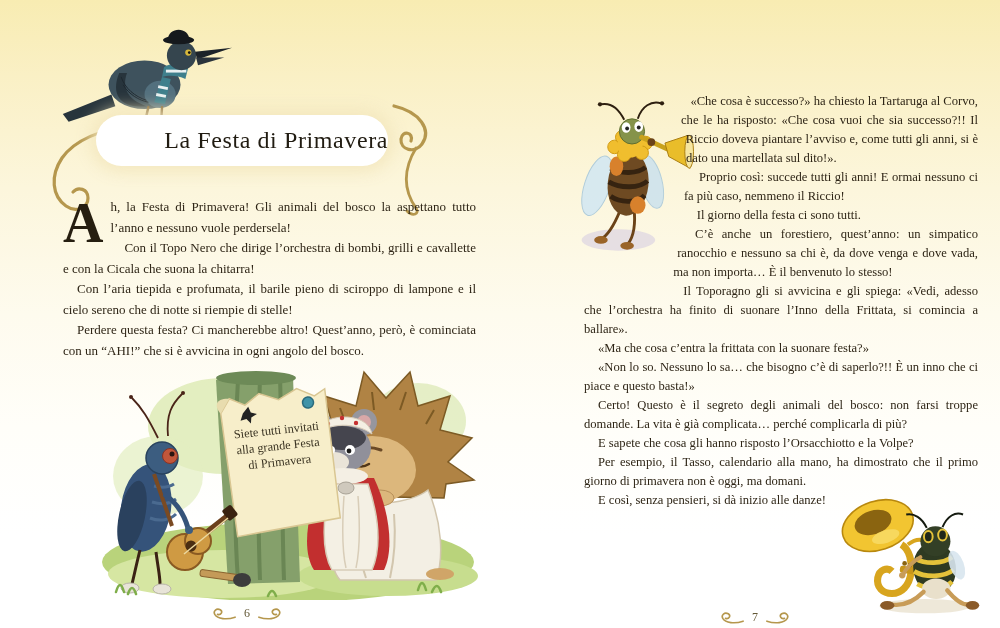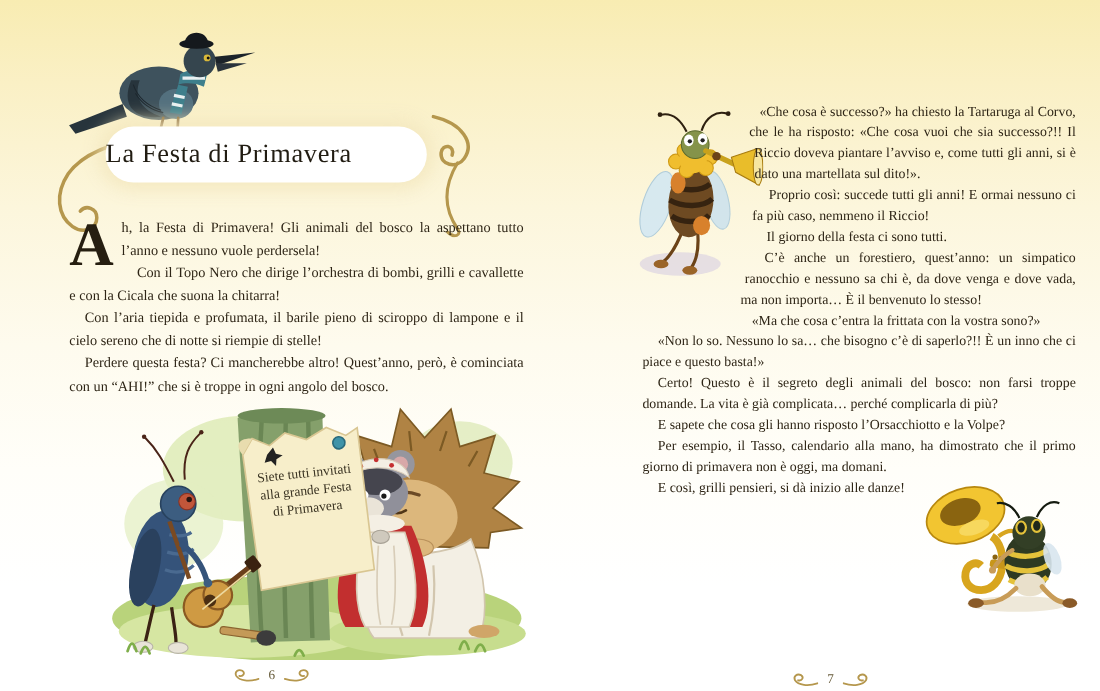--- a/index.html
+++ b/index.html
@@ -9,21 +9,21 @@
     background:linear-gradient(180deg,#f8ecb2 0%,#faf0c5 12%,#fcf6dc 30%,#fefbee 50%,#fffef9 68%,#ffffff 85%,#ffffff 100%);
     font-family:"Liberation Serif", serif;color:#2e2516;
   }
   .page{position:absolute;top:0;height:528px;width:500px;margin-top:18px;}
   .page.left{left:0;} .page.right{left:500px;}
 
   
   .bird{position:absolute;left:55px;top:-2px;width:180px;height:118px;}
   .flourish-left{position:absolute;left:40px;top:96px;width:102px;height:102px;}
   .banner{position:absolute;left:96px;top:97px;width:292px;height:51px;background:#ffffff;
-    border-radius:26px;box-shadow:0 0 16px 6px rgba(243,231,190,.9);display:flex;align-items:center;justify-content:flex-start;}
+    border-radius:26px;box-shadow:0 0 16px 6px rgba(243,231,190,.9);display:flex;align-items:center;justify-content:flex-end;}
   .title{margin:0;font-size:24px;font-weight:normal;letter-spacing:.6px;color:#211c12;}
   .flourish-right{position:absolute;left:386px;top:86px;width:54px;height:112px;}
 
   .left-body{position:absolute;left:63px;top:179px;width:413px;}
   .para{margin:0;font-size:13px;line-height:20.5px;text-align:justify;}
   .indent{text-indent:14px;}
   .dropcap{float:left;font-size:56px;line-height:48px;height:50px;padding:2px 7px 0 0;font-weight:bold;color:#261e10;}
 
   .scene{position:absolute;left:88px;top:348px;width:392px;height:234px;}
   .scene svg{position:absolute;left:0;top:0;}
@@ -82,21 +82,21 @@
 
     <svg class="flourish-right" viewBox="0 0 54 112">
       <path d="M8,2 C34,8 46,26 36,40 C29,50 14,46 15,35 C16,26 28,28 25,37" fill="none" stroke="#b5974d" stroke-width="3.2" stroke-linecap="round"></path>
       <path d="M30,44 C18,64 16,84 30,104 C34,110 27,113 21,107" fill="none" stroke="#b5974d" stroke-width="2.8" stroke-linecap="round"></path>
     </svg>
 
     <div class="left-body">
       <p class="para"><span class="dropcap">A</span><span>h, la Festa di Primavera! Gli animali del bosco la aspettano tutto l’anno e nessuno vuole perdersela!</span></p>
       <p class="para indent">Con il Topo Nero che dirige l’orchestra di bombi, grilli e cavallette e con la Cicala che suona la chitarra!</p>
       <p class="para indent">Con l’aria tiepida e profumata, il barile pieno di sciroppo di lampone e il cielo sereno che di notte si riempie di stelle!</p>
-      <p class="para indent">Perdere questa festa? Ci mancherebbe altro! Quest’anno, però, è cominciata con un “AHI!” che si è troppe in ogni angolo del bosco.</p>
+      <p class="para indent">Perdere questa festa? Ci mancherebbe altro! Quest’anno, però, è cominciata con un “AHI!” che si è avvicina in ogni angolo del bosco.</p>
     </div>
 
     <div class="scene">
       <svg viewBox="0 0 392 234" width="392" height="234">
 
         <ellipse cx="135" cy="60" rx="75" ry="48" fill="#d9e8ad" opacity="0.75"></ellipse>
         <ellipse cx="70" cy="110" rx="45" ry="40" fill="#e2eec0" opacity="0.7"></ellipse>
         <ellipse cx="330" cy="55" rx="48" ry="38" fill="#d4e4a6" opacity="0.6"></ellipse>
         <ellipse cx="200" cy="196" rx="186" ry="40" fill="#b9d37b"></ellipse>
         <ellipse cx="135" cy="208" rx="115" ry="24" fill="#d6e6a2"></ellipse>
@@ -239,21 +239,22 @@
             <ellipse cx="125" cy="59" rx="4.5" ry="17" fill="#f6e6a0" stroke="#a87c10"></ellipse>
             <circle cx="86" cy="49" r="4" fill="#6b4318"></circle>
           </g>
         </svg>
       </div>
 
       <p class="para indent">«Che cosa è successo?» ha chiesto la Tartaruga al Corvo, che le ha risposto: «Che cosa vuoi che sia successo?!! Il Riccio doveva piantare l’avviso e, come tutti gli anni, si è dato una martellata sul dito!».</p>
       <p class="para indent">Proprio così: succede tutti gli anni! E ormai nessuno ci fa più caso, nemmeno il Riccio!</p>
       <p class="para indent">Il giorno della festa ci sono tutti.</p>
       <p class="para indent">C’è anche un forestiero, quest’anno: un simpatico ranocchio e nessuno sa chi è, da dove venga e dove vada, ma non importa… È il benvenuto lo stesso!</p>
-      <p class="para indent">«Ma che cosa c’entra la frittata con la vostra sono?»</p>
+      <p class="para indent">Il Toporagno gli si avvicina e gli spiega: «Vedi, adesso che l’orchestra ha finito di suonare l’Inno della Frittata, si comincia a ballare».</p>
+      <p class="para indent">«Ma che cosa c’entra la frittata con la suonare festa?»</p>
       <p class="para indent">«Non lo so. Nessuno lo sa… che bisogno c’è di saperlo?!! È un inno che ci piace e questo basta!»</p>
       <p class="para indent">Certo! Questo è il segreto degli animali del bosco: non farsi troppe domande. La vita è già complicata… perché complicarla di più?</p>
       <p class="para indent">E sapete che cosa gli hanno risposto l’Orsacchiotto e la Volpe?</p>
       <p class="para indent">Per esempio, il Tasso, calendario alla mano, ha dimostrato che il primo giorno di primavera non è oggi, ma domani.</p>
 
       <div class="bee-float">
         <svg viewBox="0 0 190 152">
           <ellipse cx="118" cy="142" rx="58" ry="9" fill="#e2d8c0" opacity="0.6"></ellipse>
           <g>
             <ellipse cx="58" cy="40" rx="46" ry="31" fill="#f2c531" stroke="#b8880e" stroke-width="2" transform="rotate(-18 58 40)"></ellipse>
@@ -278,21 +279,21 @@
             <path d="M112,80 C102,86 94,94 90,102" stroke="#c89c58" stroke-width="5" fill="none" stroke-linecap="round"></path>
             <circle cx="89" cy="103" r="4" fill="#c89c58"></circle>
             <path d="M116,124 C104,136 90,142 76,140" stroke="#c89c58" stroke-width="5.5" fill="none" stroke-linecap="round"></path>
             <ellipse cx="70" cy="141" rx="9" ry="5.5" fill="#8a5a28"></ellipse>
             <path d="M146,122 C156,134 164,140 172,140" stroke="#c89c58" stroke-width="5.5" fill="none" stroke-linecap="round"></path>
             <ellipse cx="178" cy="141" rx="8.5" ry="5.5" fill="#8a5a28"></ellipse>
           </g>
         </svg>
       </div>
 
-      <p class="para indent">E così, grilli pensieri, si dà inizio alle danze!</p>
+      <p class="para indent">E così, senza pensieri, si dà inizio alle danze!</p>
     </div>
 
     <div class="footer footer-right">
       <svg class="mini-swirl" viewBox="0 0 26 14">
           <path d="M25,11 C16,14 6,13 3,8 C1,4 5,1 9,3 C12,5 10,9 6,8" stroke="#b5974d" stroke-width="1.8" fill="none" stroke-linecap="round"></path>
         </svg>
       <span class="pagenum">7</span>
       <svg class="mini-swirl flip" viewBox="0 0 26 14">
           <path d="M25,11 C16,14 6,13 3,8 C1,4 5,1 9,3 C12,5 10,9 6,8" stroke="#b5974d" stroke-width="1.8" fill="none" stroke-linecap="round"></path>
         </svg>

